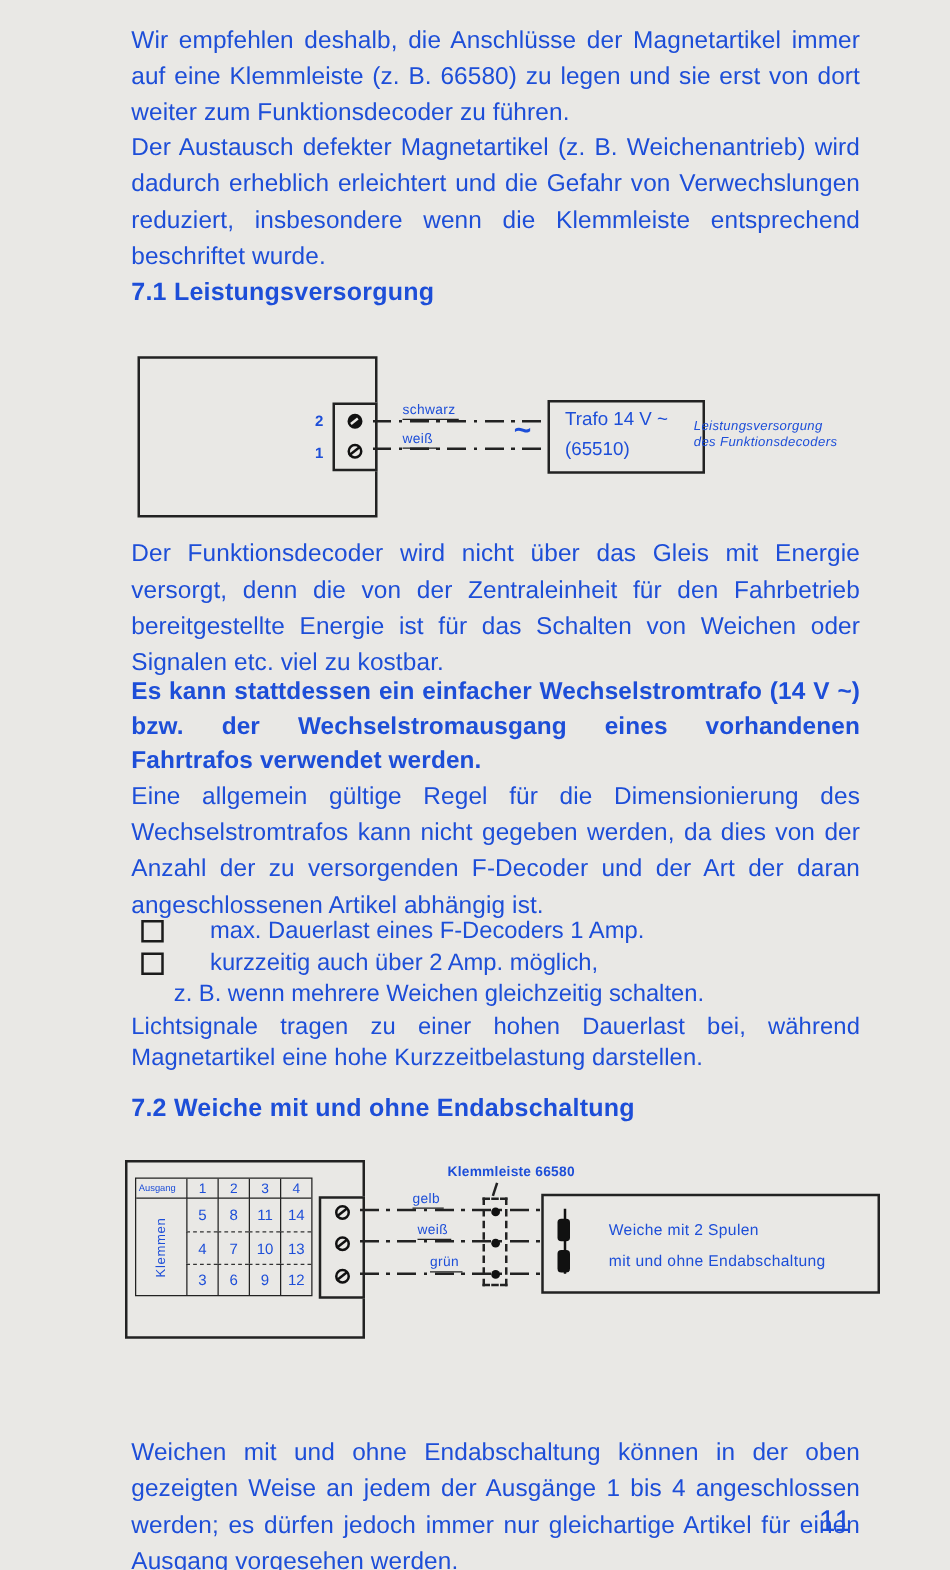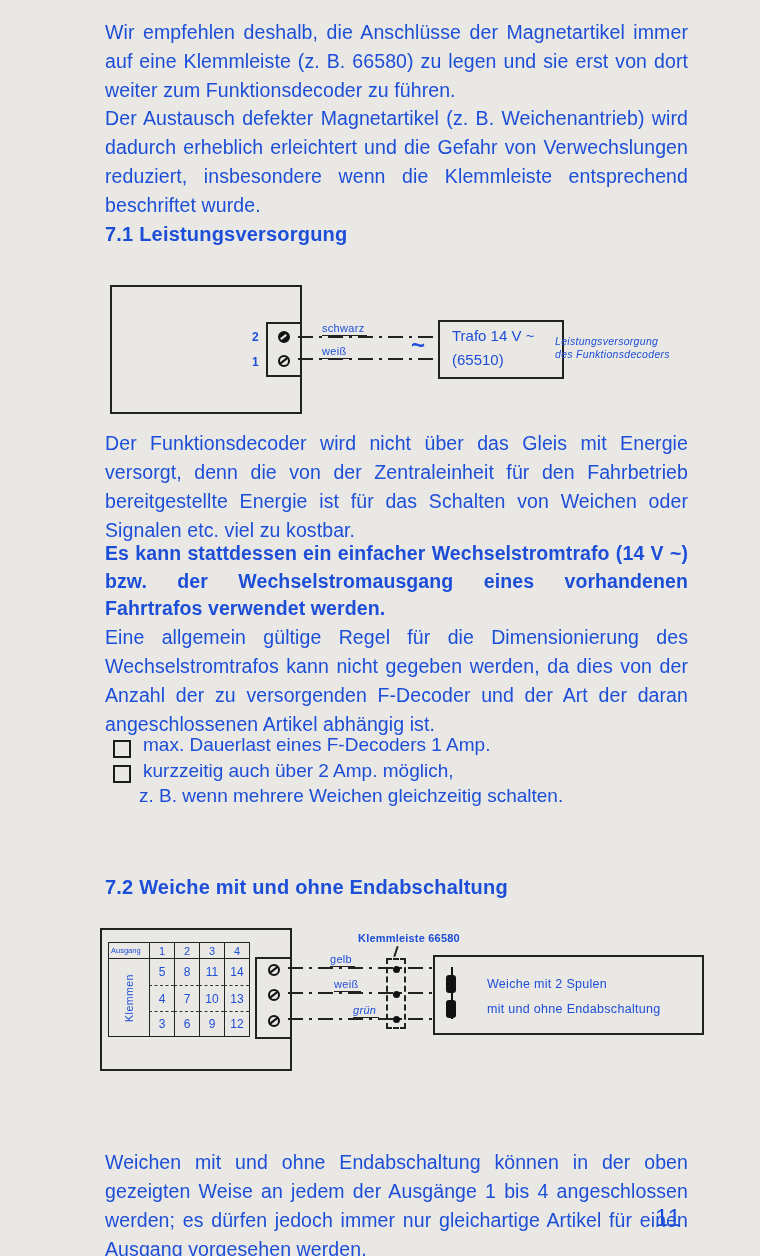--- a/index.html
+++ b/index.html
@@ -17,21 +17,21 @@
     text-align:justify;
     letter-spacing:.1px;
     hyphens:auto;-webkit-hyphens:auto;
     margin:0;
   }
   .bold-text{font-weight:700;line-height:27.5px;}
   h2.sec{
     font-size:20px;font-weight:700;margin:0;letter-spacing:.2px;
   }
   
-  .bullet-row{display:flex;align-items:flex-end;}
+  .bullet-row{display:flex;align-items:flex-start;gap:25px;}
   .bullet-sq{
     flex:0 0 auto;
     width:14px;height:14px;
     border:2px solid #1b1b1b;
     margin:4px 12px 0 8px;
     background:transparent;
   }
   .bullet-label{font-size:19px;line-height:25.5px;white-space:nowrap;}
   
   .box{border:2px solid #222;background:transparent;}
@@ -134,20 +134,21 @@
   <div class="abs" style="left:105px;top:732px;width:590px;">
     <div class="bullet-row">
       <span class="bullet-sq"></span>
       <span class="bullet-label">max. Dauerlast eines F-Decoders 1 Amp.</span>
     </div>
     <div class="bullet-row">
       <span class="bullet-sq"></span>
       <span class="bullet-label">kurzzeitig auch über 2 Amp. möglich,</span>
     </div>
     <div class="bullet-label" style="padding-left:34px;">z. B. wenn mehrere Weichen gleichzeitig schalten.</div>
+    <div class="body-text" style="line-height:25.5px;font-size:19px;width:583px;">Lichtsignale tragen zu einer hohen Dauerlast bei, während Magnetartikel eine hohe Kurzzeitbelastung darstellen.</div>
   </div>
 
   <h2 class="sec abs" style="left:105px;top:876px;">7.2 Weiche mit und ohne Endabschaltung</h2>
 
   <div class="abs" style="left:0;top:925px;width:760px;height:148px;">
 
     <div class="box abs" style="left:100px;top:3px;width:188px;height:139px;"></div>
 
     <div class="d2-table abs" style="left:108px;top:17px;">
       <div class="c hd first corner">Ausgang</div>
@@ -180,21 +181,21 @@
       <span class="screw" style="left:11px;top:5px;"></span>
       <span class="screw" style="left:11px;top:30px;"></span>
       <span class="screw" style="left:11px;top:56px;"></span>
     </div>
 
     <div class="wire abs" style="left:288px;top:42px;width:146px;"></div>
     <div class="wire abs" style="left:288px;top:67px;width:146px;"></div>
     <div class="wire abs" style="left:288px;top:93px;width:146px;"></div>
     <span class="wire-label abs" style="left:330px;top:28px;border-bottom:1.5px solid #222;padding:0 3px 1px 0;">gelb</span>
     <span class="wire-label abs" style="left:334px;top:53px;border-bottom:1.5px solid #222;padding:0 3px 1px 0;">weiß</span>
-    <span class="wire-label abs" style="left:353px;top:79px;border-bottom:1.5px solid #222;padding:0 3px 1px 0;font-style:italic;">grün</span>
+    <span class="wire-label abs" style="left:344px;top:79px;border-bottom:1.5px solid #222;padding:0 3px 1px 0;">grün</span>
 
     <div class="abs" style="left:386px;top:33px;width:20px;height:71px;border:2px dashed #222;box-sizing:border-box;">
       <span class="kl-dot" style="left:5px;top:6px;"></span>
       <span class="kl-dot" style="left:5px;top:31px;"></span>
       <span class="kl-dot" style="left:5px;top:56px;"></span>
     </div>
     <div class="abs" style="left:395px;top:21px;width:2px;height:11px;background:#222;transform:rotate(18deg);"></div>
     <span class="abs" style="left:358px;top:7px;font-size:11px;font-weight:700;letter-spacing:.2px;">Klemmleiste 66580</span>
 
     <div class="box abs" style="left:433px;top:30px;width:267px;height:76px;">

